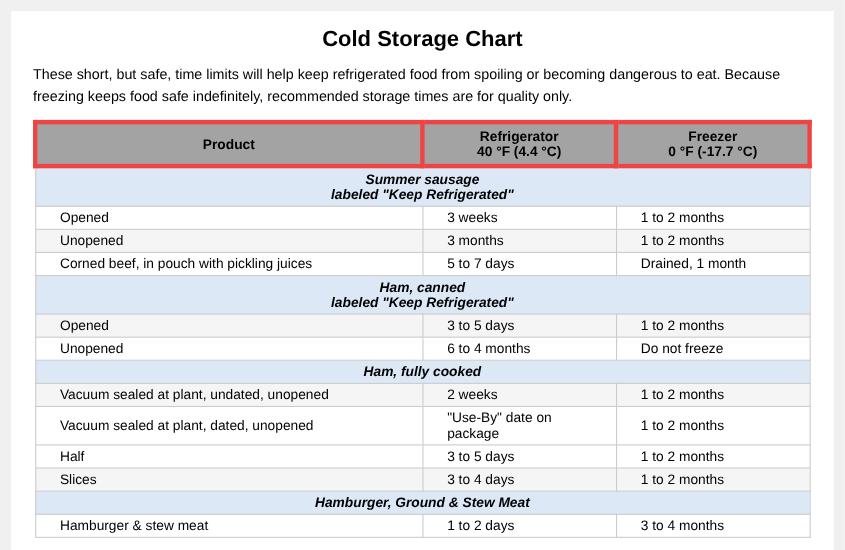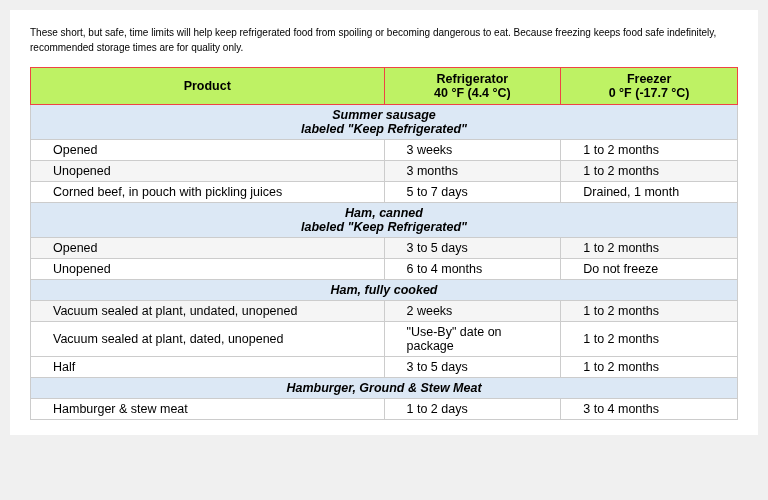--- a/index.html
+++ b/index.html
@@ -16,33 +16,33 @@
       width: 748px;
     }
     h1 {
       text-align: center;
       font-size: 20px;
       font-weight: bold;
       margin-bottom: 10px;
       color: #000;
     }
     .intro {
-      font-size: 10px;
+      font-size: 13px;
       margin-bottom: 12px;
       line-height: 1.5;
       color: #000;
     }
     table {
       width: 100%;
       border-collapse: collapse;
       font-size: 12.5px;
     }
     th {
-      background-color: #bef264;
-      border: 1px solid #ef4444;
+      background-color: #a3a3a3;
+      border: 4px solid #ef4444;
       text-align: center;
       padding: 4px 6px;
       font-weight: bold;
       color: #000;
     }
     td {
       border: 1px solid #ccc;
       padding: 3px 22px;
       vertical-align: middle;
       color: #000;
@@ -66,20 +66,21 @@
       background-color: #f5f5f5;
     }
     .white-row {
       background-color: #ffffff;
     }
   </style>
 </head>
 <body>
 
 <div class="page">
+  <h1>Cold Storage Chart</h1>
   <p class="intro">These short, but safe, time limits will help keep refrigerated food from spoiling or becoming dangerous to eat. Because freezing keeps food safe indefinitely, recommended storage times are for quality only.</p>
   <table>
     <thead>
       <tr>
         <th class="product-col">Product</th>
         <th class="ref-col">Refrigerator<br>40 °F (4.4 °C)</th>
         <th class="freeze-col">Freezer<br>0 °F (-17.7 °C)</th>
       </tr>
     </thead>
     <tbody id="table-body">
@@ -125,20 +126,25 @@
         <tr class="white-row">
           <td>Vacuum sealed at plant, dated, unopened</td>
           <td>"Use-By" date on package</td>
           <td>1 to 2 months</td>
         </tr>
         <tr class="white-row">
           <td>Half</td>
           <td>3 to 5 days</td>
           <td>1 to 2 months</td>
         </tr>
+        <tr class="alt-row">
+          <td>Slices</td>
+          <td>3 to 4 days</td>
+          <td>1 to 2 months</td>
+        </tr>
         <tr class="section-header">
           <td colspan="3">Hamburger, Ground &amp; Stew Meat</td>
         </tr>
         <tr class="white-row">
           <td>Hamburger &amp; stew meat</td>
           <td>1 to 2 days</td>
           <td>3 to 4 months</td>
         </tr>
       </tbody>
   </table>

